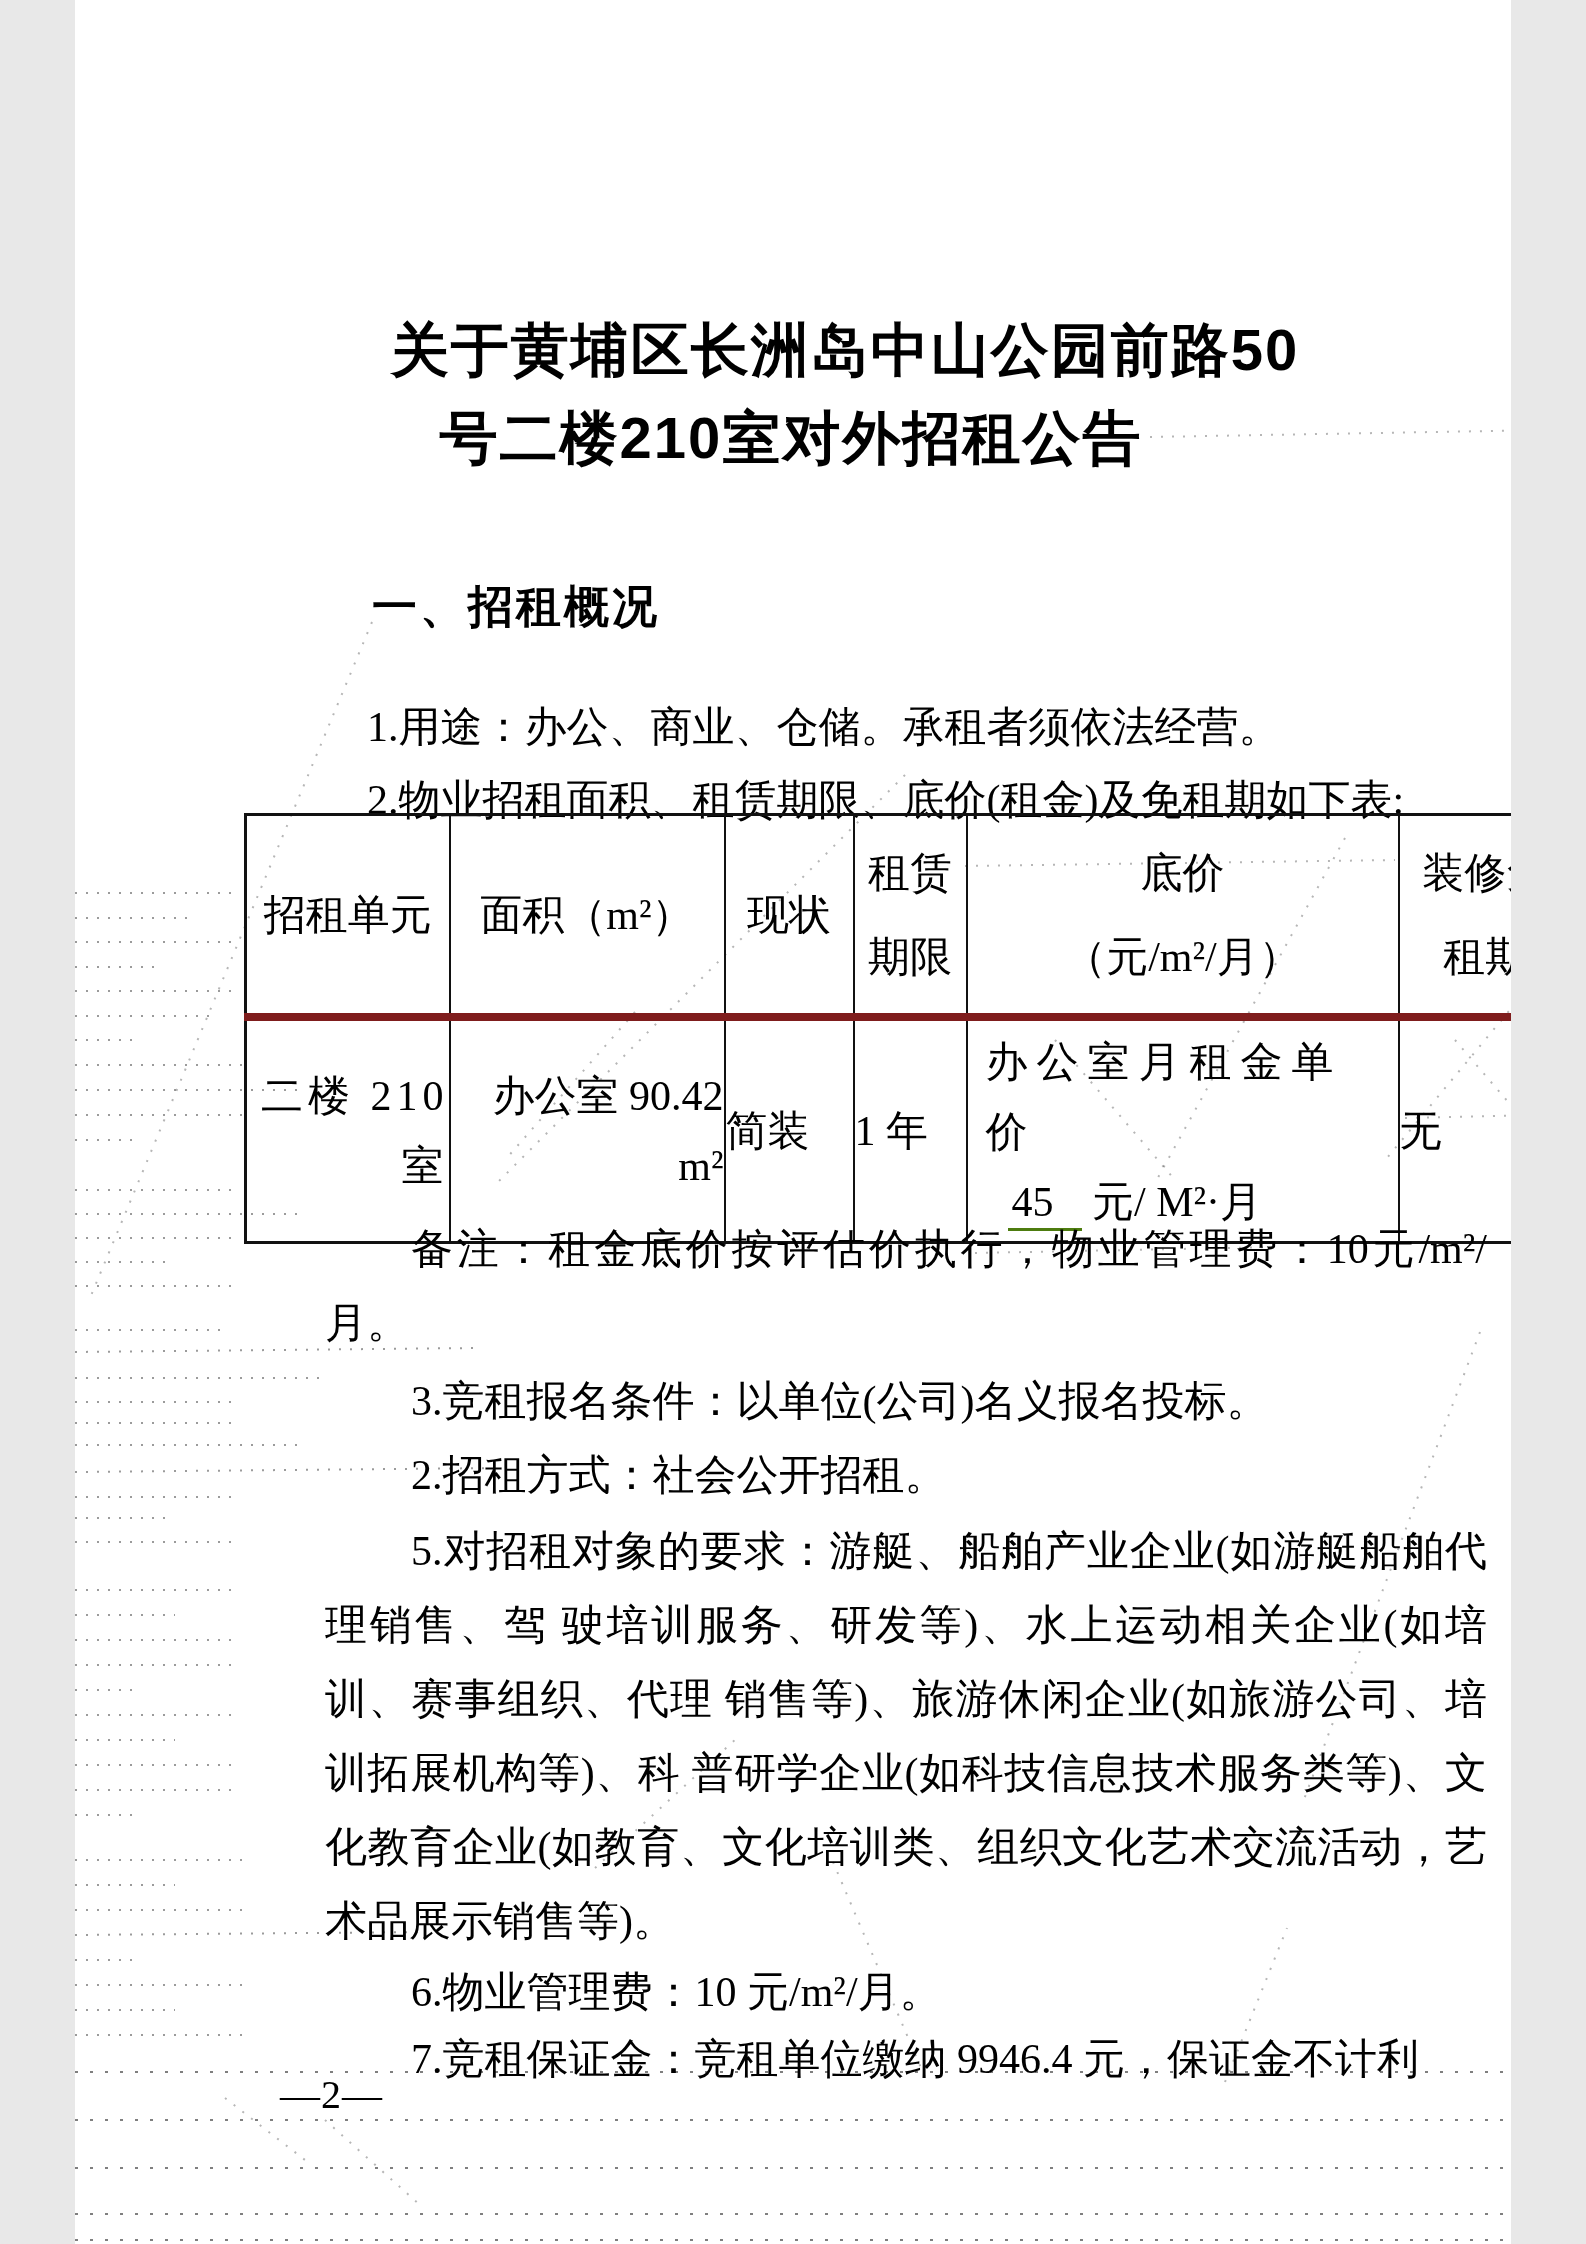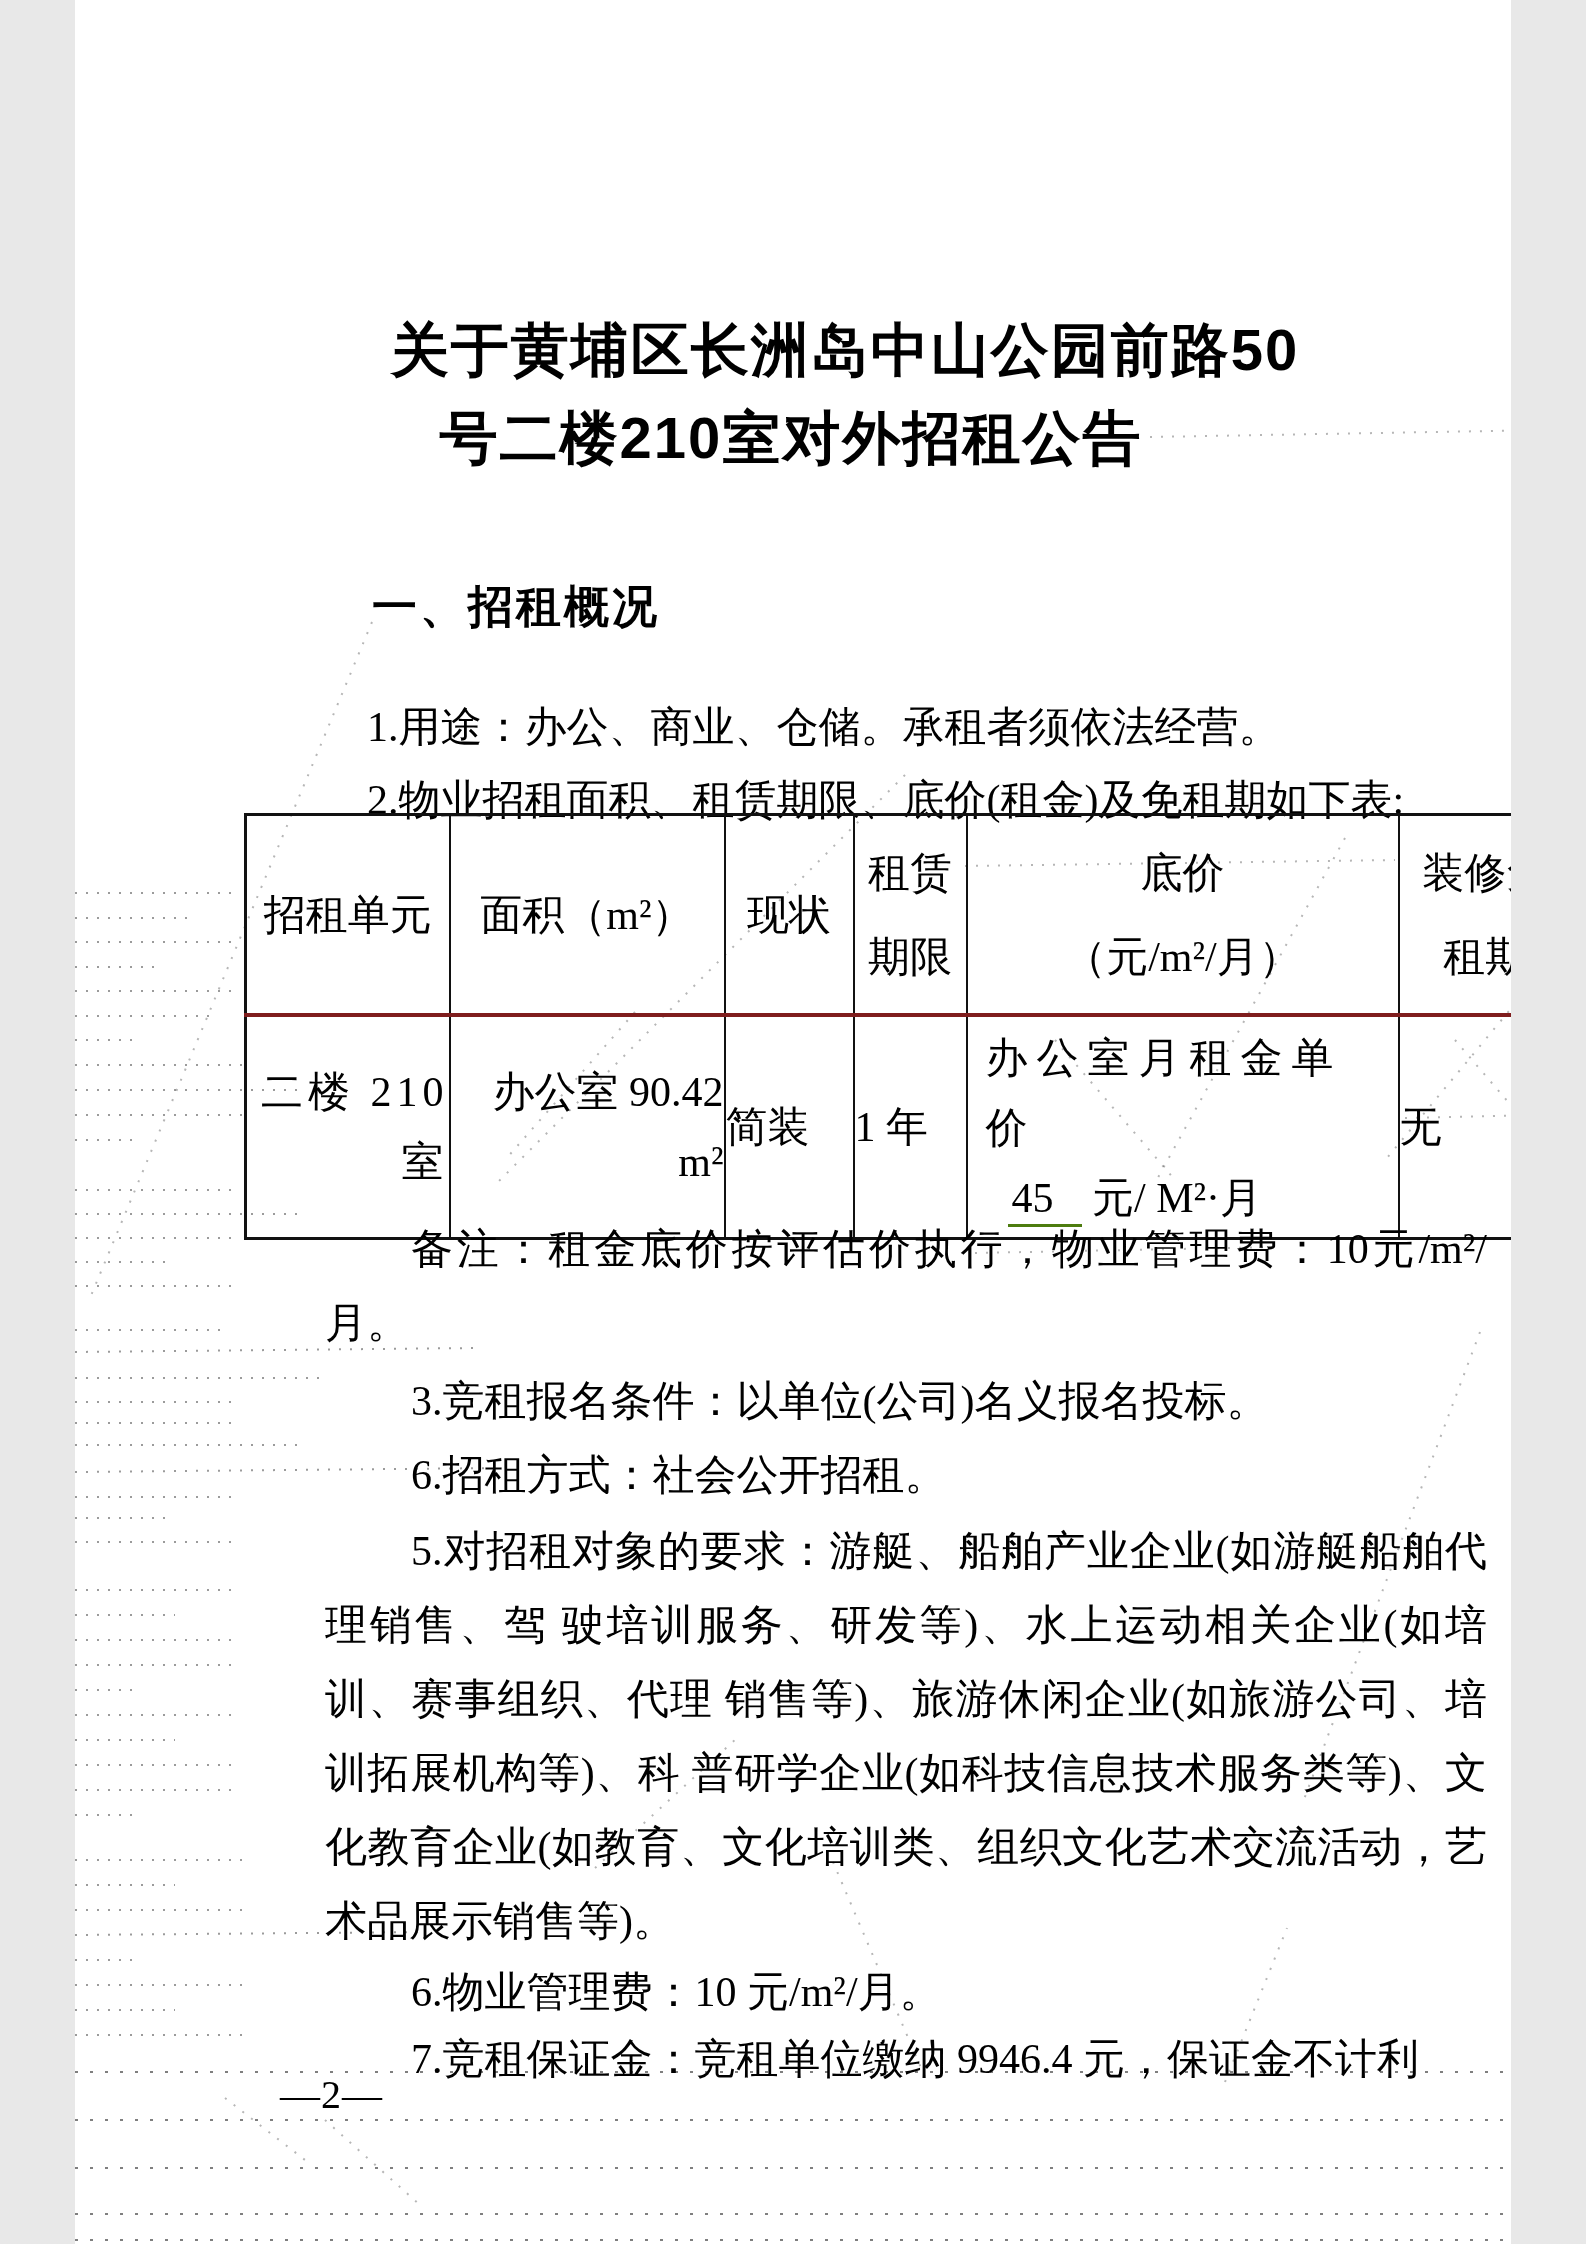--- a/index.html
+++ b/index.html
@@ -71,21 +71,21 @@
     font-weight:normal;
     padding:0;
   }
   table.lease { border:3px solid #111; }
   table.lease tr.hdr th {
     height:197px;
     text-align:center; vertical-align:middle;
     white-space:pre-line;
     line-height:84px;
   }
-  table.lease tr.hdr { border-bottom:4px solid #7f1d1d; }
+  table.lease tr.hdr { border-bottom:8px solid #7f1d1d; }
   table.lease tr.bdy td { height:150px; vertical-align:middle; }
   td.cell-left {
     text-align:right; padding:4px 10px 4px 16px;
     white-space:pre-line; line-height:70px;
   }
   td.cell-center { }
   .spread1 { letter-spacing:5px; }
   .price-l1 { display:block; letter-spacing:9px; line-height:70px; padding:6px 6px 0 18px; }
   .price-l2 { display:block; line-height:70px; padding:0 6px 4px 18px; }
   .u-num { border-bottom:3px solid #4d7c0f; padding:0 28px 3px 4px;margin-left:22px; }
@@ -219,20 +219,20 @@
         <span class="price-l1">办公室月租金单价</span>
         <span class="price-l2"><span class="u-num">45</span> <span>元/ M²·月</span></span>
       </td>
       <td class="cell-center">无</td>
     </tr>
   </tbody>
     </table>
 
   <p class="para ind2 p-remark">备注：租金底价按评估价执行，物业管理费：10元/m²/月。</p>
   <p class="para ind2 p-item3">3.竞租报名条件：以单位(公司)名义报名投标。</p>
-  <p class="para ind2 p-item4">6.招租方式：社会公开招租。</p>
+  <p class="para ind2 p-item4">2.招租方式：社会公开招租。</p>
   <p class="para ind2 p-item5">5.对招租对象的要求：游艇、船舶产业企业(如游艇船舶代理销售、驾 驶培训服务、研发等)、水上运动相关企业(如培训、赛事组织、代理 销售等)、旅游休闲企业(如旅游公司、培训拓展机构等)、科 普研学企业(如科技信息技术服务类等)、文化教育企业(如教育、文化培训类、组织文化艺术交流活动，艺术品展示销售等)。</p>
   <p class="para ind2 p-item6">6.物业管理费：10 元/m²/月。</p>
   <p class="para ind2 p-item7">7.竞租保证金：竞租单位缴纳 9946.4 元，保证金不计利</p>
 
   <div class="pagenum">—2—</div>
 
 </div>
 
 </body></html>

